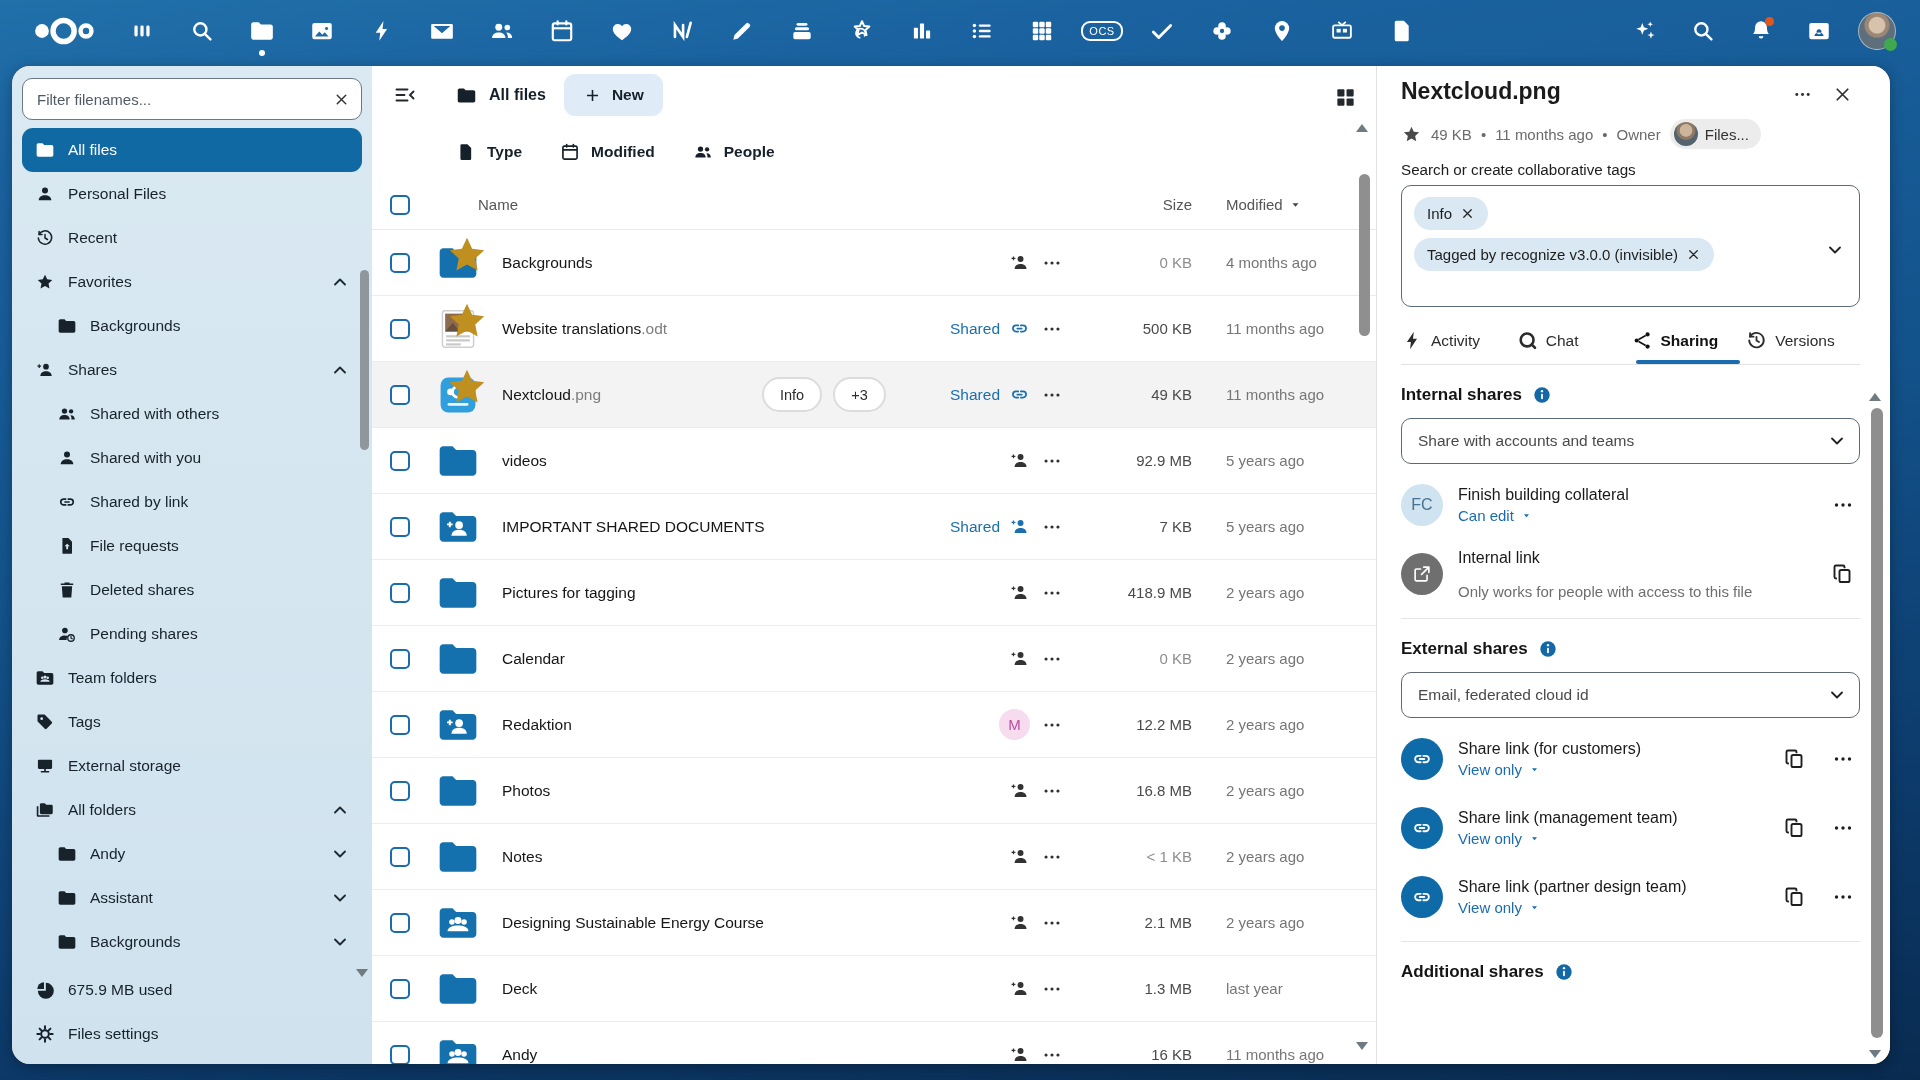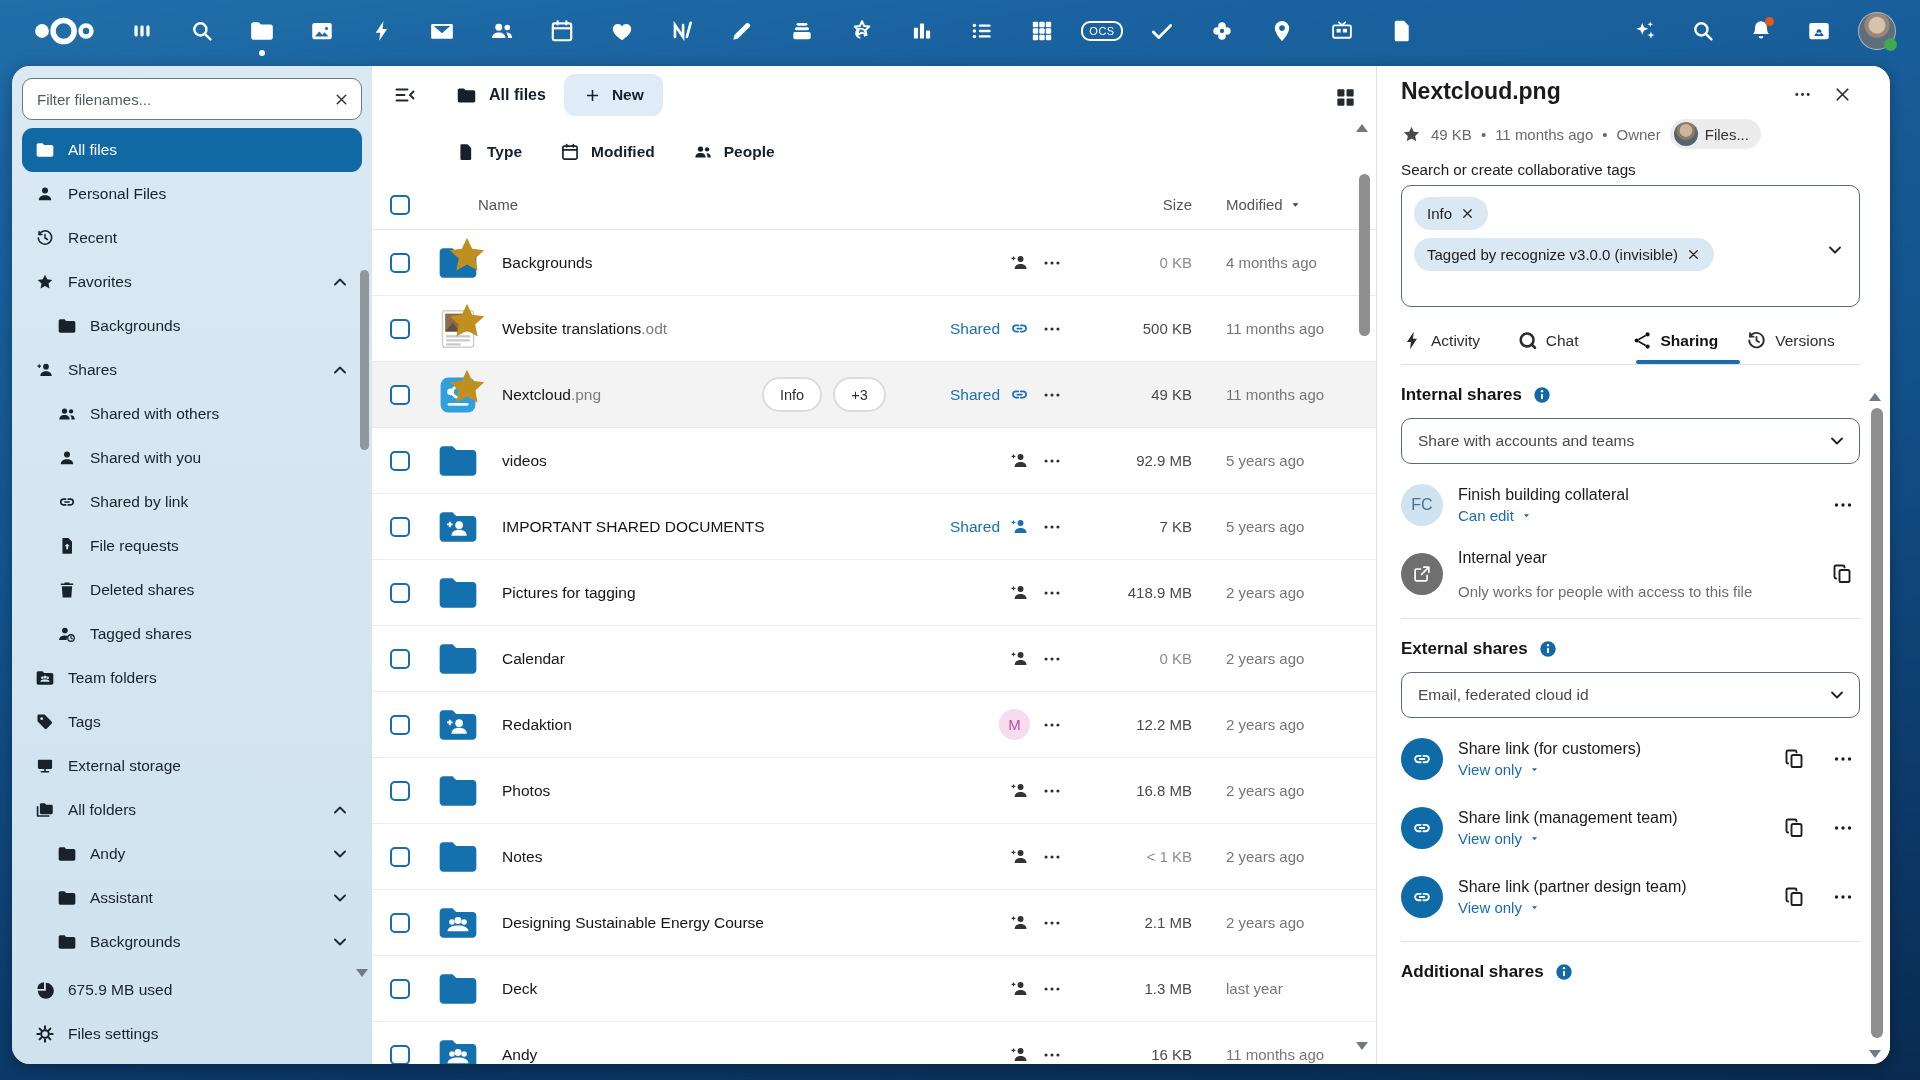--- a/index.html
+++ b/index.html
@@ -518,21 +518,21 @@
         </div>
         <div class="nav-item" style="padding-left: 35px;">
           <span class="ic ">
             <svg viewBox="0 0 24 24" xmlns="http://www.w3.org/2000/svg">
               <circle cx="9.5" cy="7.8" r="3.4"></circle>
               <path d="M2.5 19.3c0-3.7 3-5.6 7-5.6 1.5 0 2.9.3 4 .8a5.4 5.4 0 0 0-2 4.8z"></path>
               <circle cx="16.8" cy="16.8" r="3.9" fill="none" stroke="currentColor" stroke-width="1.6"></circle>
               <path d="M16.8 14.9v2l1.5.9" fill="none" stroke="currentColor" stroke-width="1.4" stroke-linecap="round"></path>
             </svg>
           </span>
-          <span class="nav-label">Tagged shares</span>
+          <span class="nav-label">Pending shares</span>
         </div>
         <div class="nav-item" style="padding-left: 13px;">
           <span class="ic ">
             <svg viewBox="0 0 24 24" xmlns="http://www.w3.org/2000/svg">
               <path d="M2 6c0-1.1.9-2 2-2h5l2 2h9c1.1 0 2 .9 2 2v10c0 1.1-.9 2-2 2H4c-1.1 0-2-.9-2-2V6z"></path>
               <g fill="#d9e8f2">
                 <circle cx="12" cy="10.8" r="1.9"></circle>
                 <circle cx="8.7" cy="11.6" r="1.5"></circle>
                 <circle cx="15.3" cy="11.6" r="1.5"></circle>
                 <path d="M6.3 16.6c0-2.1 2.6-3.1 5.7-3.1s5.7 1 5.7 3.1z"></path>
@@ -1317,21 +1317,21 @@
             <svg viewBox="0 0 24 24" xmlns="http://www.w3.org/2000/svg">
               <g fill="none" stroke="#fff" stroke-width="1.8" stroke-linecap="round" stroke-linejoin="round">
                 <path d="M17.5 13.5V18a1.5 1.5 0 0 1-1.5 1.5H6A1.5 1.5 0 0 1 4.5 18V8A1.5 1.5 0 0 1 6 6.5h4.5"></path>
                 <path d="M13.8 4.5h5.7v5.7"></path>
                 <path d="M19 5l-7.5 7.5"></path>
               </g>
             </svg>
           </span>
         </span>
       <div class="share-body">
-        <div class="share-title">Internal year</div>
+        <div class="share-title">Internal link</div>
         <div class="share-sub">Only works for people with access to this file</div>
       </div>
       <div class="share-acts">
         <button class="icon-btn">
             <span class="ic">
               <svg viewBox="0 0 24 24" xmlns="http://www.w3.org/2000/svg">
                 <rect x="8.5" y="8" width="10" height="12" rx="1.6" fill="none" stroke="currentColor" stroke-width="1.9"></rect>
                 <path d="M5.9 16.5H5A1.5 1.5 0 0 1 3.5 15V5A1.5 1.5 0 0 1 5 3.5h7A1.5 1.5 0 0 1 13.5 5v1.2" fill="none" stroke="currentColor" stroke-width="1.9"></path>
               </svg>
             </span>

